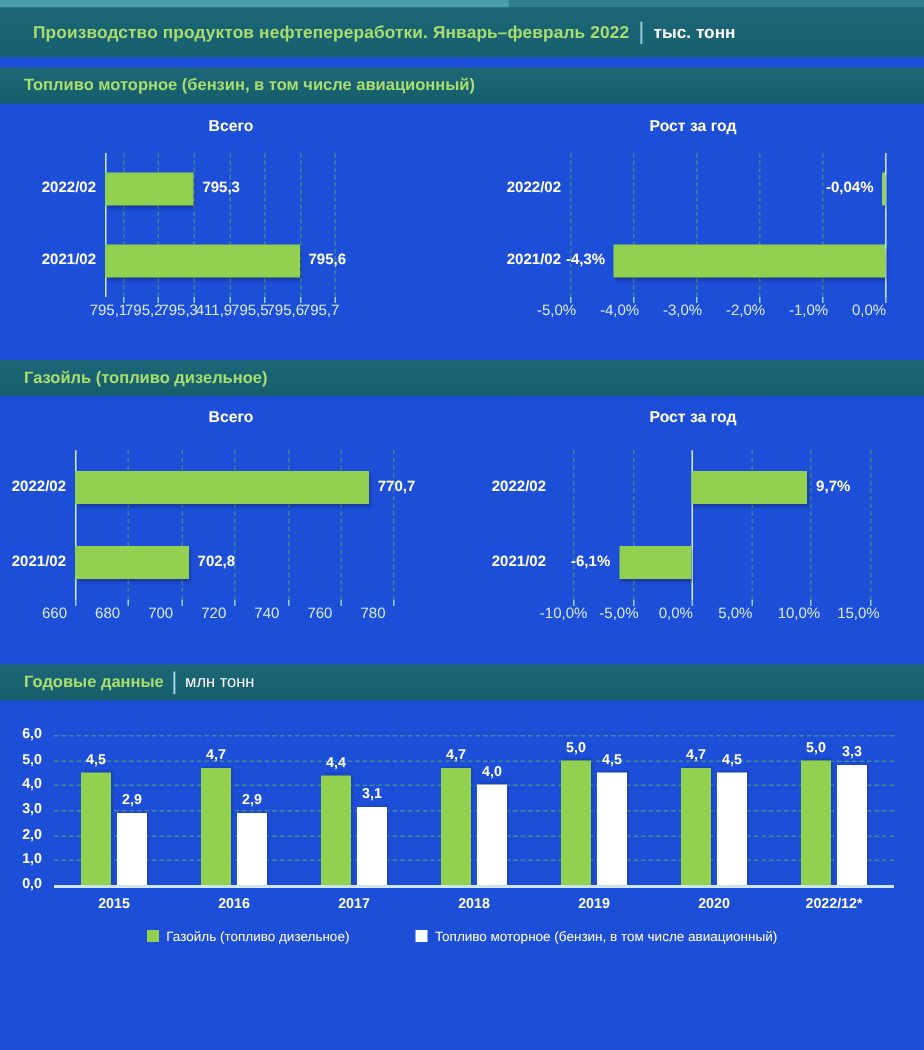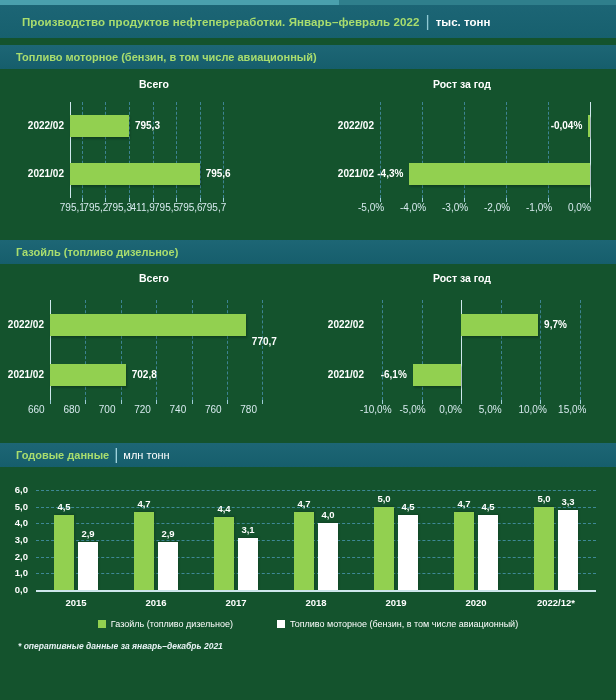--- a/index.html
+++ b/index.html
@@ -3,21 +3,21 @@
 <meta charset="utf-8">
 <style>
   html,body{margin:0;padding:0;}
   body{
     width:616px;height:700px;
     background:#0f5360;
     font-family:"Liberation Sans", sans-serif;
     overflow:hidden;
     color:#ffffff;
   }
-  .page{position:relative;width:616px;height:700px;background:#14532d;}
+  .page{position:relative;width:616px;height:700px;background:#1d4ed8;}
 
   
   .top-accent{position:absolute;left:0;top:0;width:616px;height:5px;background:#2f7f8c;}
   .top-accent .lt{position:absolute;left:0;top:0;width:55%;height:5px;background:#4aa0ad;}
 
   
   .header-band{
     position:absolute;left:0;top:5px;width:616px;height:33px;
     background:linear-gradient(180deg,#1c6575 0%,#17606e 100%);
     display:flex;align-items:center;
@@ -187,21 +187,21 @@
         <div class="gridline" style="left: 35.3846px;"></div>
         <div class="gridline" style="left: 70.7692px;"></div>
         <div class="gridline" style="left: 106.154px;"></div>
         <div class="gridline" style="left: 141.538px;"></div>
         <div class="gridline" style="left: 176.923px;"></div>
         <div class="gridline" style="left: 212.308px;"></div>
         <div class="axisline" style="left: 0px;"></div>
       </div>
       <div class="hbar" style="left: 50px; top: 42px; width: 195.854px;"></div>
       <div class="cat-label" style="left: -14px; width: 58px; top: 47px;">2022/02</div>
-      <div class="val-label" style="top: 47px; left: 251.854px; margin-top: 17px;">770,7</div>
+      <div class="val-label" style="top: 47px; left: 251.854px;">770,7</div>
       <div class="hbar" style="left: 50px; top: 92px; width: 75.7231px;"></div>
       <div class="cat-label" style="left: -14px; width: 58px; top: 97px;">2021/02</div>
       <div class="val-label" style="top: 97px; left: 131.723px;">702,8</div>
       <div class="tick" style="left: 28px; width: 44px; top: 132px;">660</div>
       <div class="gridline" style="left: 50px; top: 128px; height: 4px; border-left: 1px solid rgb(158, 205, 214);"></div>
       <div class="tick" style="left: 63.3846px; width: 44px; top: 132px;">680</div>
       <div class="gridline" style="left: 85.3846px; top: 128px; height: 4px; border-left: 1px solid rgb(158, 205, 214);"></div>
       <div class="tick" style="left: 98.7692px; width: 44px; top: 132px;">700</div>
       <div class="gridline" style="left: 120.769px; top: 128px; height: 4px; border-left: 1px solid rgb(158, 205, 214);"></div>
       <div class="tick" style="left: 134.154px; width: 44px; top: 132px;">720</div>
@@ -309,16 +309,15 @@
       <div class="leg-item">
         <span class="leg-sw green"></span>
         <span class="leg-tx">Газойль (топливо дизельное)</span>
       </div>
       <div class="leg-item">
         <span class="leg-sw white"></span>
         <span class="leg-tx">Топливо моторное (бензин, в том числе авиационный)</span>
       </div>
     </div>
 
-  <div class="footnote">* оперативные данные за январь–декабрь 2021</div>
 
 
 </div>
 
 </body></html>

